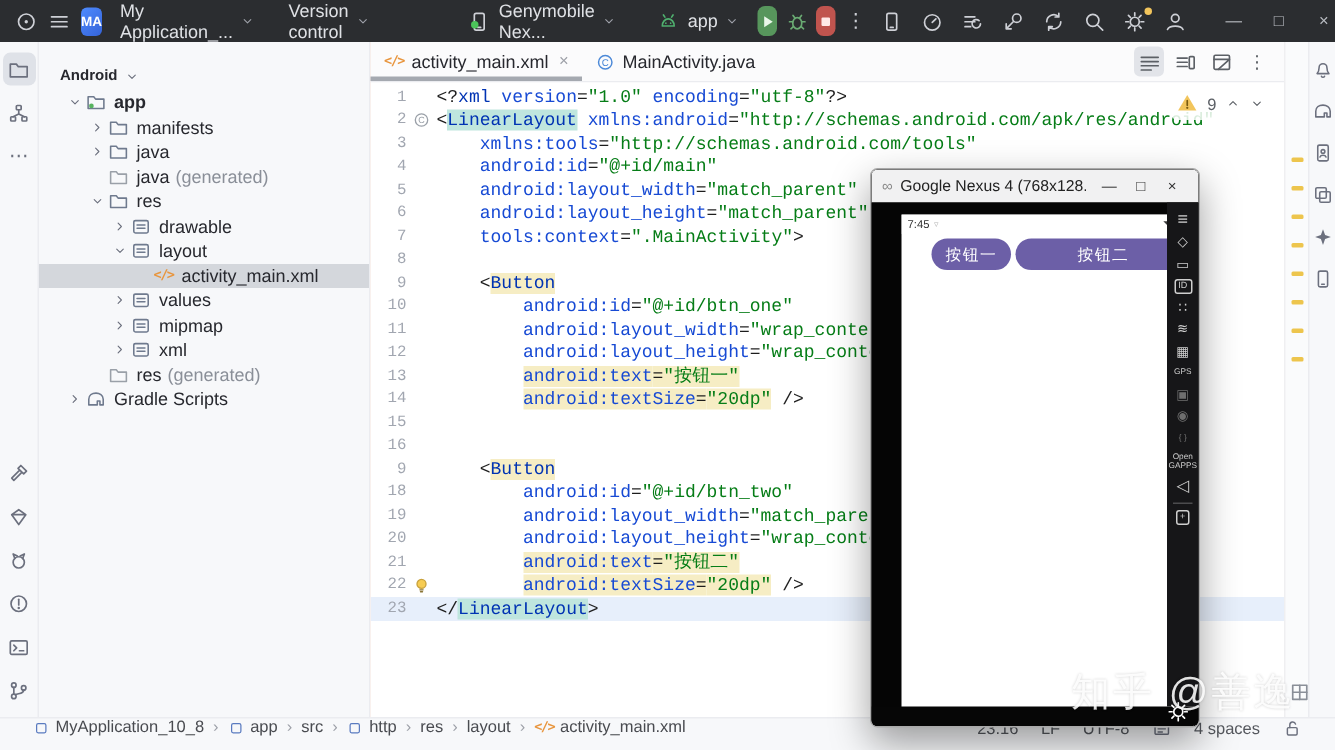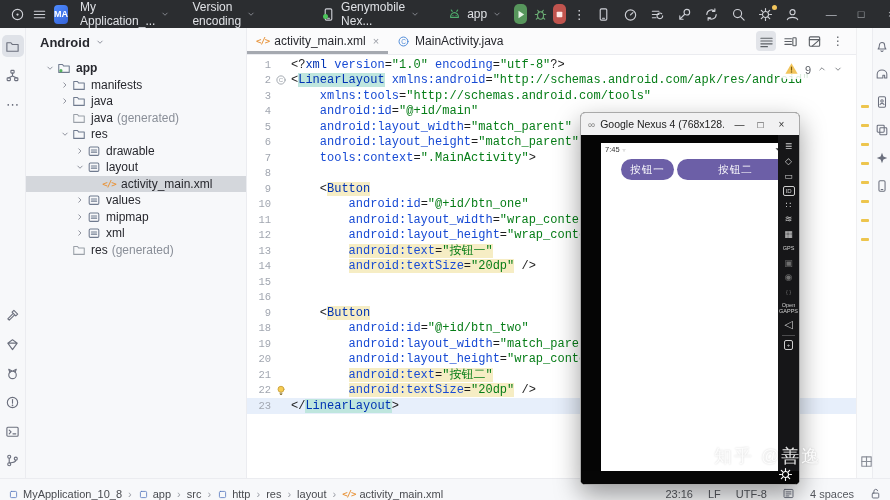--- a/index.html
+++ b/index.html
@@ -26,21 +26,21 @@
   
   .main{display:flex;height:450px}
   .lstripe{width:26px;background:#f7f8fa;border-right:1px solid #ebecf0;display:flex;flex-direction:column;align-items:center;padding-top:7px}
   .lstripe .sp-ic,.rstripe .sp-ic{width:22px;height:22px;display:flex;align-items:center;justify-content:center;color:#6c707e;margin-bottom:7px;border-radius:5px;font-size:13px}
   .sp-ic.sel{background:#dfe2e8}
   .lstripe .grow{flex:1}
   .rstripe{width:18px;background:#f7f8fa;border-left:1px solid #ebecf0;display:flex;flex-direction:column;align-items:center;padding-top:9px}
   .rstripe .sp-ic{width:17px;height:17px;margin-bottom:11px}
 
   .project{width:221px;background:#f7f8fa;border-right:1px solid #ebecf0;overflow:hidden}
-  .proj-head{height:28px;display:flex;align-items:center;gap:5px;padding-left:14px;font-weight:bold;font-size:13px;color:#27282e}
+  .proj-head{height:28px;display:flex;align-items:flex-end;gap:5px;padding-left:14px;font-weight:bold;font-size:10px;color:#27282e}
   .tree{padding-top:4px}
   .trow{height:16.5px;display:flex;align-items:center;font-size:12px;color:#27282e;white-space:nowrap}
   .trow.sel{background:#d4d7dc}
   .trow .chev{width:13px;display:inline-flex;justify-content:center;color:#6c707e;flex:0 0 auto}
   .trow .tic{width:16px;display:inline-flex;justify-content:center;margin-right:4px;flex:0 0 auto}
   .trow .suffix{color:#8a8f98;margin-left:4px}
   .trow.bold{font-weight:bold}
 
   .editor-col{flex:1;display:flex;flex-direction:column;position:relative;background:#fff;min-width:0}
   .tabbar{height:27px;background:#fbfbfc;border-bottom:1px solid #ebecf0;display:flex;align-items:stretch}
@@ -64,21 +64,21 @@
   .seg-wa{color:#174ad4;background:#f6edc4}
   .seg-ws{color:#067d17;background:#f6edc4}
   .seg-wp{color:#1d1d1d;background:#f6edc4}
   .warn-widget{position:absolute;top:5px;right:10px;display:flex;align-items:center;gap:6px;color:#5c6066;font-size:11px;z-index:5;background:rgba(255,255,255,.85);padding:1px 3px;border-radius:4px}
 
   .estripe{width:16px;background:#fafbfc;border-left:1px solid #efeff1;position:relative}
   .emark{position:absolute;left:4px;width:8px;height:3px;border-radius:1px;background:#edc54d}
   .estripe .insp{position:absolute;bottom:6px;left:2px;color:#8a8f98}
 
   
-  .statusbar{height:22px;background:#f7f8fa;border-top:1px solid #ebecf0;display:flex;align-items:flex-end;font-size:11px;color:#494b50;padding:0 8px}
+  .statusbar{height:22px;background:#f7f8fa;border-top:1px solid #ebecf0;display:flex;align-items:flex-start;font-size:11px;color:#494b50;padding:0 22px}
   .crumbs{display:flex;align-items:center;gap:6px}
   .crumb{display:flex;align-items:center;gap:4px}
   .crumb-sep{color:#9da0a8}
   .sb-right{margin-left:auto;display:flex;align-items:center;gap:15px;color:#55585e}
 
   
   .emu{position:absolute;left:580px;top:112px;width:220px;height:373px;z-index:40;
     border-radius:5px;box-shadow:0 10px 26px rgba(0,0,0,.38);border:1px solid #a9a9a9;overflow:hidden;background:#000}
   .emu-title{height:22px;background:#f1f1f2;display:flex;align-items:center;gap:5px;padding:0 7px;font-size:10.5px;color:#222}
   .emu-title .logo{color:#888;font-size:10px}
@@ -97,21 +97,21 @@
   .dnav{position:absolute;bottom:5px;left:0;right:0;display:flex;justify-content:center;gap:30px;color:#4a4a4a;font-size:9px;align-items:center}
   .emutb{position:absolute;right:0;top:0;width:21px;height:336px;background:#161618;display:flex;flex-direction:column;align-items:center;padding-top:5px;gap:4.5px}
   .emutb .gi{color:#cfcfcf;font-size:9px;line-height:1;display:flex;align-items:center;justify-content:center;min-height:10px}
   .emutb .gi.box{border:1px solid #cfcfcf;border-radius:2px;font-size:6px;padding:1px 2px}
   .emutb .gi.txt{font-size:5.5px;text-align:center;line-height:1.2;width:18px;white-space:normal}
   .emutb .gi.dim{color:#6f6f6f}
   .emutb .gi.div{width:13px;border-top:1px solid #4c4c4e;min-height:0}
   .emu-strip{position:absolute;left:0;right:0;bottom:0;height:15px;background:#060606}
   .emu-strip .gear{position:absolute;right:6px;bottom:1px;color:#fff}
 
-  .watermark{position:absolute;left:714px;top:444px;z-index:50;font-size:18px;letter-spacing:2px;
+  .watermark{position:absolute;left:714px;top:444px;z-index:50;font-size:26px;letter-spacing:2px;
     color:rgba(255,255,255,.88);text-shadow:0 0 2px rgba(0,0,0,.18);font-weight:500;white-space:nowrap}
 </style>
 </head>
 <body>
 
 <div id="app">
 
   <header class="titlebar">
     <span class="tb-ic" style="margin-left:6px">
         <svg width="15" height="15" viewBox="0 0 16 16" fill="none" stroke="currentColor" stroke-width="1.2" stroke-linecap="round" stroke-linejoin="round">
@@ -127,21 +127,21 @@
     <span class="badge">MA</span>
     <span class="tb-widget">
       <span>My Application_...</span>
       <span class="tb-chev">
           <svg width="10" height="10" viewBox="0 0 16 16" fill="none" stroke="currentColor" stroke-width="1.2" stroke-linecap="round" stroke-linejoin="round">
             <path d="M4.5 6.5L8 10l3.5-3.5"></path>
           </svg>
         </span>
     </span>
     <span class="tb-widget" style="margin-left:10px">
-      <span>Version encoding</span>
+      <span>Version control</span>
       <span class="tb-chev">
           <svg width="10" height="10" viewBox="0 0 16 16" fill="none" stroke="currentColor" stroke-width="1.2" stroke-linecap="round" stroke-linejoin="round">
             <path d="M4.5 6.5L8 10l3.5-3.5"></path>
           </svg>
         </span>
     </span>
     <span class="tb-widget" style="margin-left:52px">
       <span class="tb-ic" style="width:16px;height:16px">
           <svg width="15" height="15" viewBox="0 0 16 16" fill="none" stroke="currentColor" stroke-width="1.2" stroke-linecap="round" stroke-linejoin="round">
             <rect x="4.5" y="2" width="7" height="12" rx="1.3"></rect>
@@ -454,20 +454,33 @@
           <div class="trow" style="padding-left: 32px;">
             <div class="chev"></div>
             <div class="tic" style="color: rgb(154, 160, 168);">
               <svg width="14" height="14" viewBox="0 0 16 16" fill="none" stroke="currentColor" stroke-width="1.2" stroke-linecap="round" stroke-linejoin="round">
                 <path d="M2 4h4.3l1.4 1.8H14V13H2z"></path>
               </svg>
             </div>
             <div style="display: inline;">res</div>
             <div class="suffix" style="display: inline;">(generated)</div>
           </div>
+          <div class="trow" style="padding-left: 17px;">
+            <div class="chev">
+              <svg width="10" height="10" viewBox="0 0 16 16" fill="none" stroke="currentColor" stroke-width="1.2" stroke-linecap="round" stroke-linejoin="round">
+                <path d="M6 4.5L9.5 8 6 11.5"></path>
+              </svg>
+            </div>
+            <div class="tic" style="color: rgb(111, 122, 142);">
+              <svg width="14" height="14" viewBox="0 0 16 16" fill="none" stroke="currentColor" stroke-width="1.2" stroke-linecap="round" stroke-linejoin="round">
+                <path d="M2.5 12.5V8.2C2.5 5.2 5 3.5 8 3.5c2.7 0 5.5 1.6 5.5 4.6v4.4H11v-3H9v3z"></path>
+              </svg>
+            </div>
+            <div style="display: inline;">Gradle Scripts</div>
+          </div>
         </div>
     </section>
 
     <section class="editor-col">
       <div class="tabbar" id="tabstrip">
         <div class="tab active">
             <span class="codetag">&lt;/&gt;</span>
             <span>activity_main.xml</span>
             <span class="close">×</span>
           </div>

